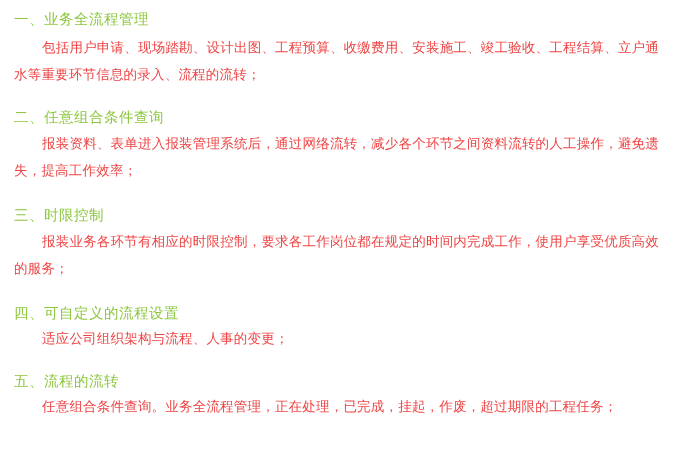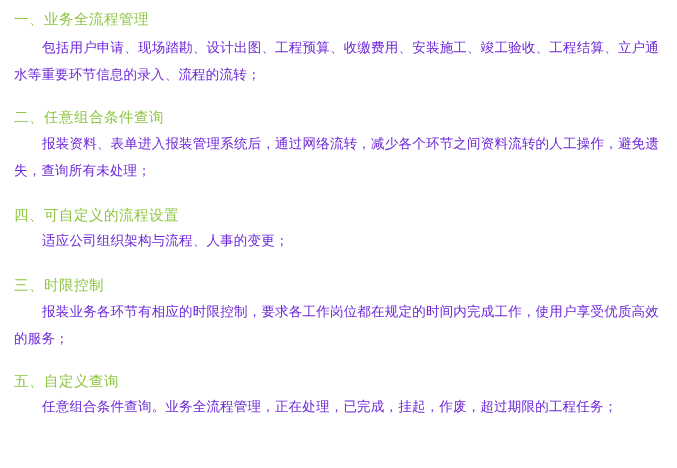--- a/index.html
+++ b/index.html
@@ -26,21 +26,21 @@
   }
   .section-heading {
     color: #8cc63f;
     font-size: 14.5px;
     line-height: 26px;
     letter-spacing: 0.5px;
     font-weight: 400;
     white-space: nowrap;
   }
   .section-body {
-    color: #6d28d9;
+    color: #ef4444;
     font-size: 13.5px;
     line-height: 27px;
     text-align: justify;
     text-indent: 28px;
     letter-spacing: 0.2px;
     padding-right: 4px;
   }
   .sec-1 { margin-top: 0px; }
   .sec-1 .section-heading { margin-bottom: 2px; }
   .sec-2 { margin-top: 16px; }
@@ -54,31 +54,31 @@
 
 <div class="page">
 
   <div class="section sec-1">
     <div class="section-heading">一、业务全流程管理</div>
     <div class="section-body">包括用户申请、现场踏勘、设计出图、工程预算、收缴费用、安装施工、竣工验收、工程结算、立户通水等重要环节信息的录入、流程的流转；</div>
   </div>
 
   <div class="section sec-2">
     <div class="section-heading">二、任意组合条件查询</div>
-    <div class="section-body">报装资料、表单进入报装管理系统后，通过网络流转，减少各个环节之间资料流转的人工操作，避免遗失，查询所有未处理；</div>
+    <div class="section-body">报装资料、表单进入报装管理系统后，通过网络流转，减少各个环节之间资料流转的人工操作，避免遗失，提高工作效率；</div>
+  </div>
+
+  <div class="section sec-3">
+    <div class="section-heading">三、时限控制</div>
+    <div class="section-body">报装业务各环节有相应的时限控制，要求各工作岗位都在规定的时间内完成工作，使用户享受优质高效的服务；</div>
   </div>
 
   <div class="section sec-4">
     <div class="section-heading">四、可自定义的流程设置</div>
     <div class="section-body">适应公司组织架构与流程、人事的变更；</div>
   </div>
 
-  <div class="section sec-3">
-    <div class="section-heading">三、时限控制</div>
-    <div class="section-body">报装业务各环节有相应的时限控制，要求各工作岗位都在规定的时间内完成工作，使用户享受优质高效的服务；</div>
-  </div>
-
   <div class="section sec-5">
-    <div class="section-heading">五、自定义查询</div>
+    <div class="section-heading">五、流程的流转</div>
     <div class="section-body">任意组合条件查询。业务全流程管理，正在处理，已完成，挂起，作废，超过期限的工程任务；</div>
   </div>
 
 </div>
 
 </body></html>

